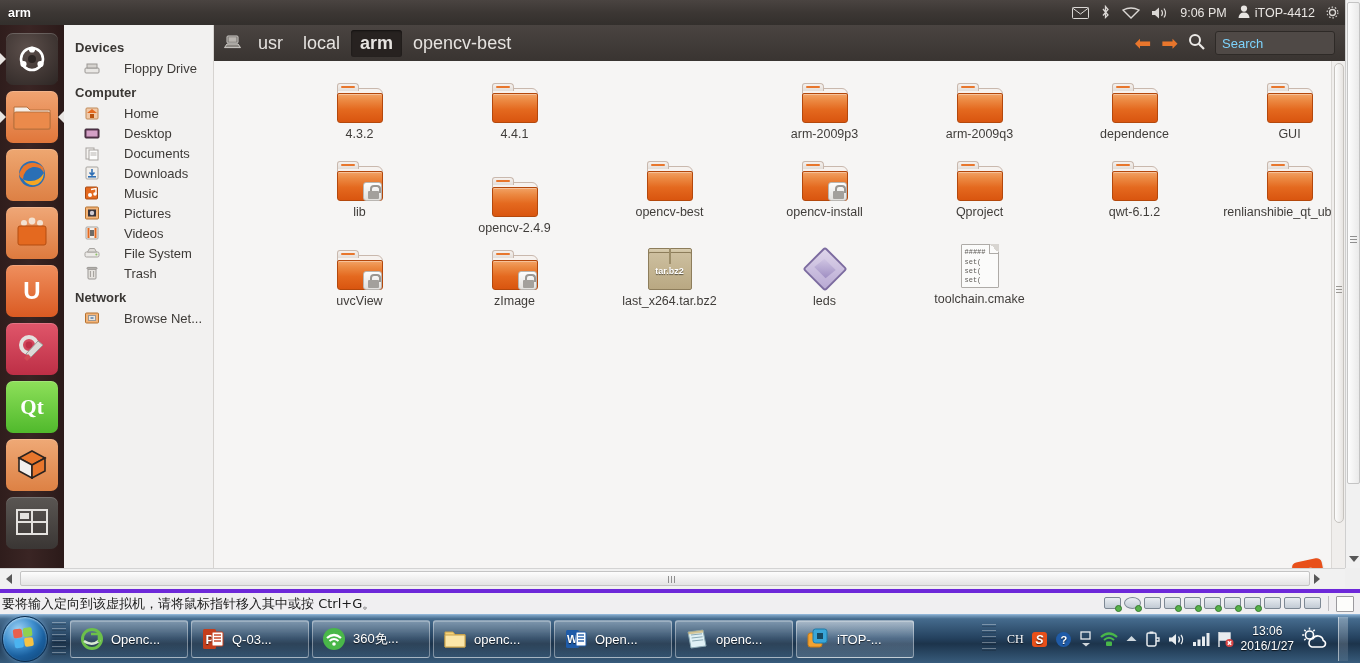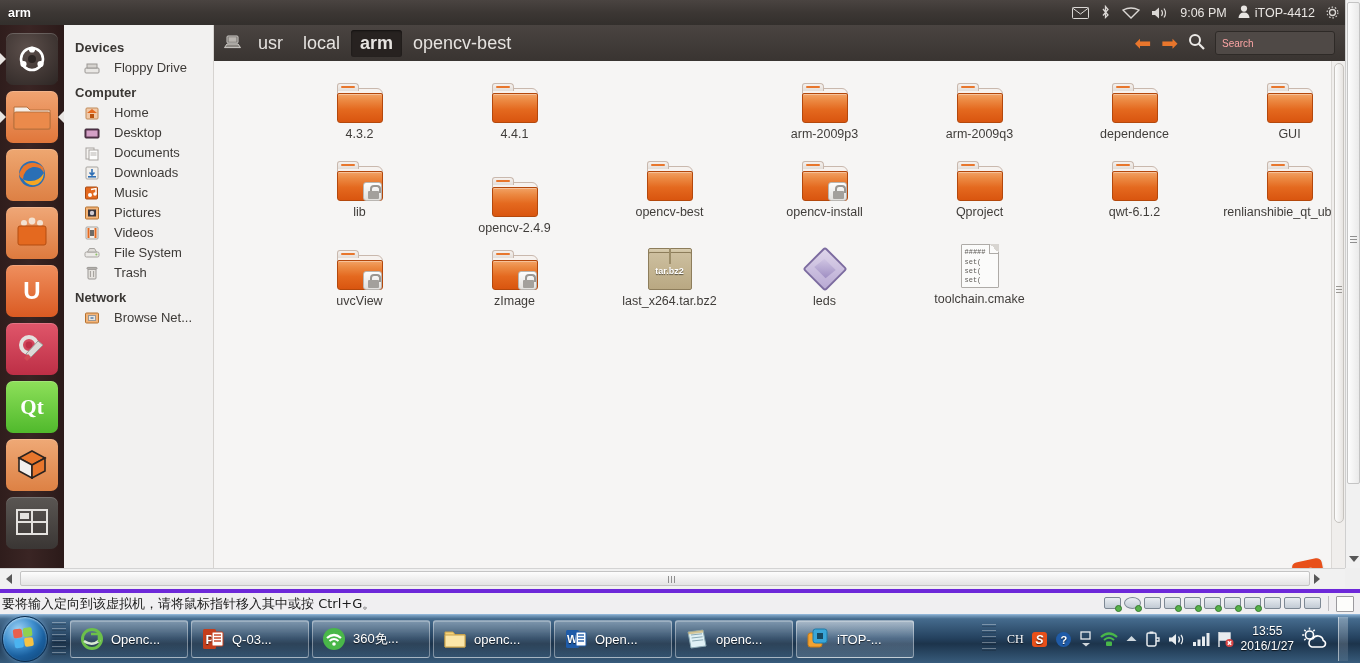--- a/index.html
+++ b/index.html
@@ -61,29 +61,29 @@
   }
   .crumb {
     color:#e6e3e0; font-size:18px; padding:3px 9px; border-radius:3px; margin-right:2px;
     white-space:nowrap;
   }
   .crumb.active { background:#272220; font-weight:bold; box-shadow:inset 0 1px 2px rgba(0,0,0,.55); }
   #nav-right { margin-left:auto; display:flex; align-items:center; gap:10px; padding-right:4px; }
   .arrow-ic { font-size:20px; color:#e8762c; line-height:1; }
   #search-box {
     background:#4f4946; border:1px solid #2e2a27; border-radius:3px; height:24px;
-    width:120px; display:flex; align-items:center; padding:0 6px; color:#fca5a5; font-size:10px;
+    width:120px; display:flex; align-items:center; padding:0 6px; color:#7dd3fc; font-size:13px;
     overflow:hidden;
   }
   #sidebar {
     position:absolute; left:0; top:0; width:150px; height:543px;
     background:#f2f1f0; border-right:1px solid #d6d3d0; padding-top:8px; overflow:hidden;
   }
   .side-head { font-weight:bold; font-size:13px; color:#3a3734; padding:7px 0 3px 11px; }
-  .side-item { display:flex; gap:14px; padding:2px 0 2px 20px; font-size:13px; color:#3d3a37; }
+  .side-item { display:flex; align-items:center; gap:24px; padding:2px 0 2px 20px; font-size:13px; color:#3d3a37; }
   .side-item .si { width:16px; height:16px; flex:none; }
   #content {
     position:absolute; left:150px; top:36px; width:1131px; height:507px;
     background:#f6f5f4; overflow:hidden;
   }
   #icon-grid { position:relative; width:1131px; height:507px; }
   .fitem { position:absolute; width:155px; text-align:center; }
   .fitem .ic { height:52px; display:flex; align-items:flex-end; justify-content:center; }
   .fitem .lbl { font-size:12.5px; color:#403d3a; margin-top:4px; line-height:14px; word-wrap:break-word; }
   
@@ -986,21 +986,21 @@
         </svg>
     </span>
     <span class="st">
       <svg width="17" height="17" viewBox="0 0 17 17">
           <path d="M2 1 V16 M2 2 H13 V9 H2 Z" fill="#e8ecef" stroke="#e8ecef" stroke-width="1.4"></path>
           <circle cx="12.5" cy="12" r="4" fill="#d64545"></circle>
           <path d="M10.8 10.3 L14.2 13.7 M14.2 10.3 L10.8 13.7" stroke="#fff" stroke-width="1.5"></path>
         </svg>
     </span>
     <span id="clock">
-      <div>13:55</div>
+      <div>13:06</div>
       <div>2016/1/27</div>
     </span>
     <span class="st">
       <svg width="26" height="24" viewBox="0 0 26 24">
         <circle cx="8.5" cy="8" r="4" fill="none" stroke="#fff" stroke-width="1.6"></circle>
         <g stroke="#fff" stroke-width="1.5">
           <line x1="8.5" y1="0.6" x2="8.5" y2="2.6"></line>
             <line x1="1.2" y1="8" x2="3.2" y2="8"></line>
           <line x1="3.3" y1="2.8" x2="4.7" y2="4.2"></line>
             <line x1="13.7" y1="2.8" x2="12.3" y2="4.2"></line>

